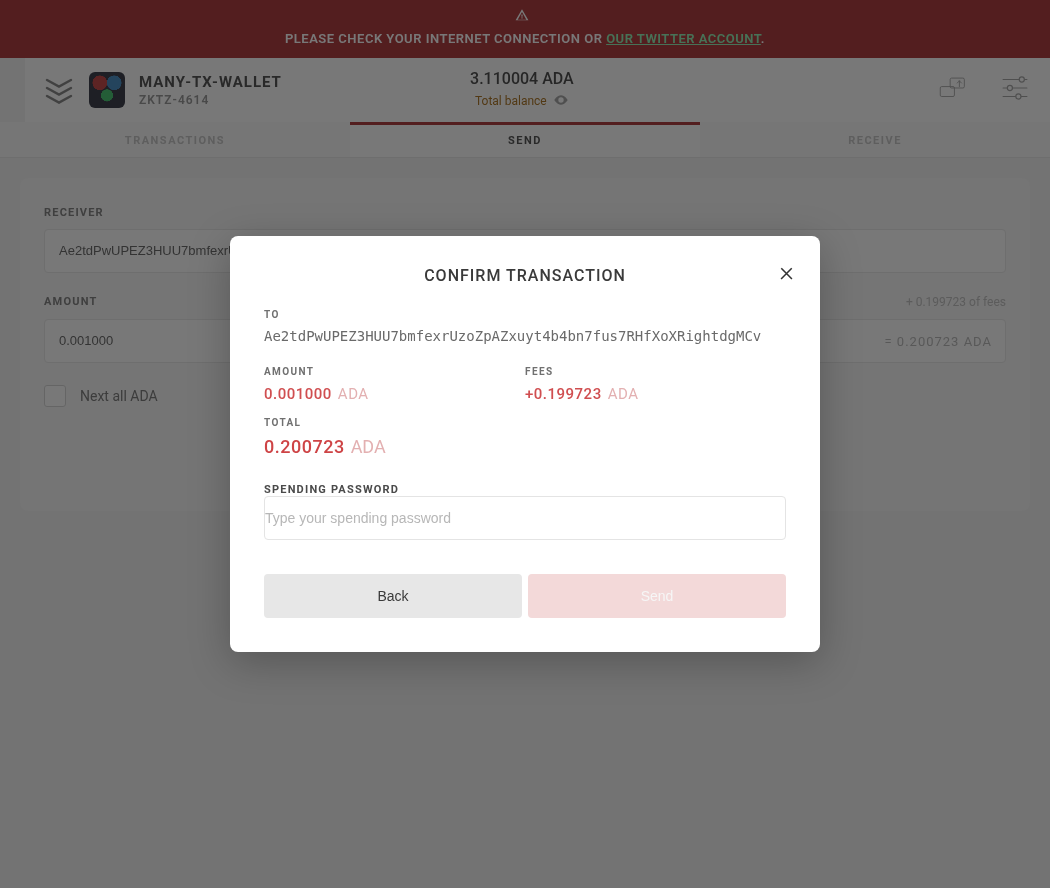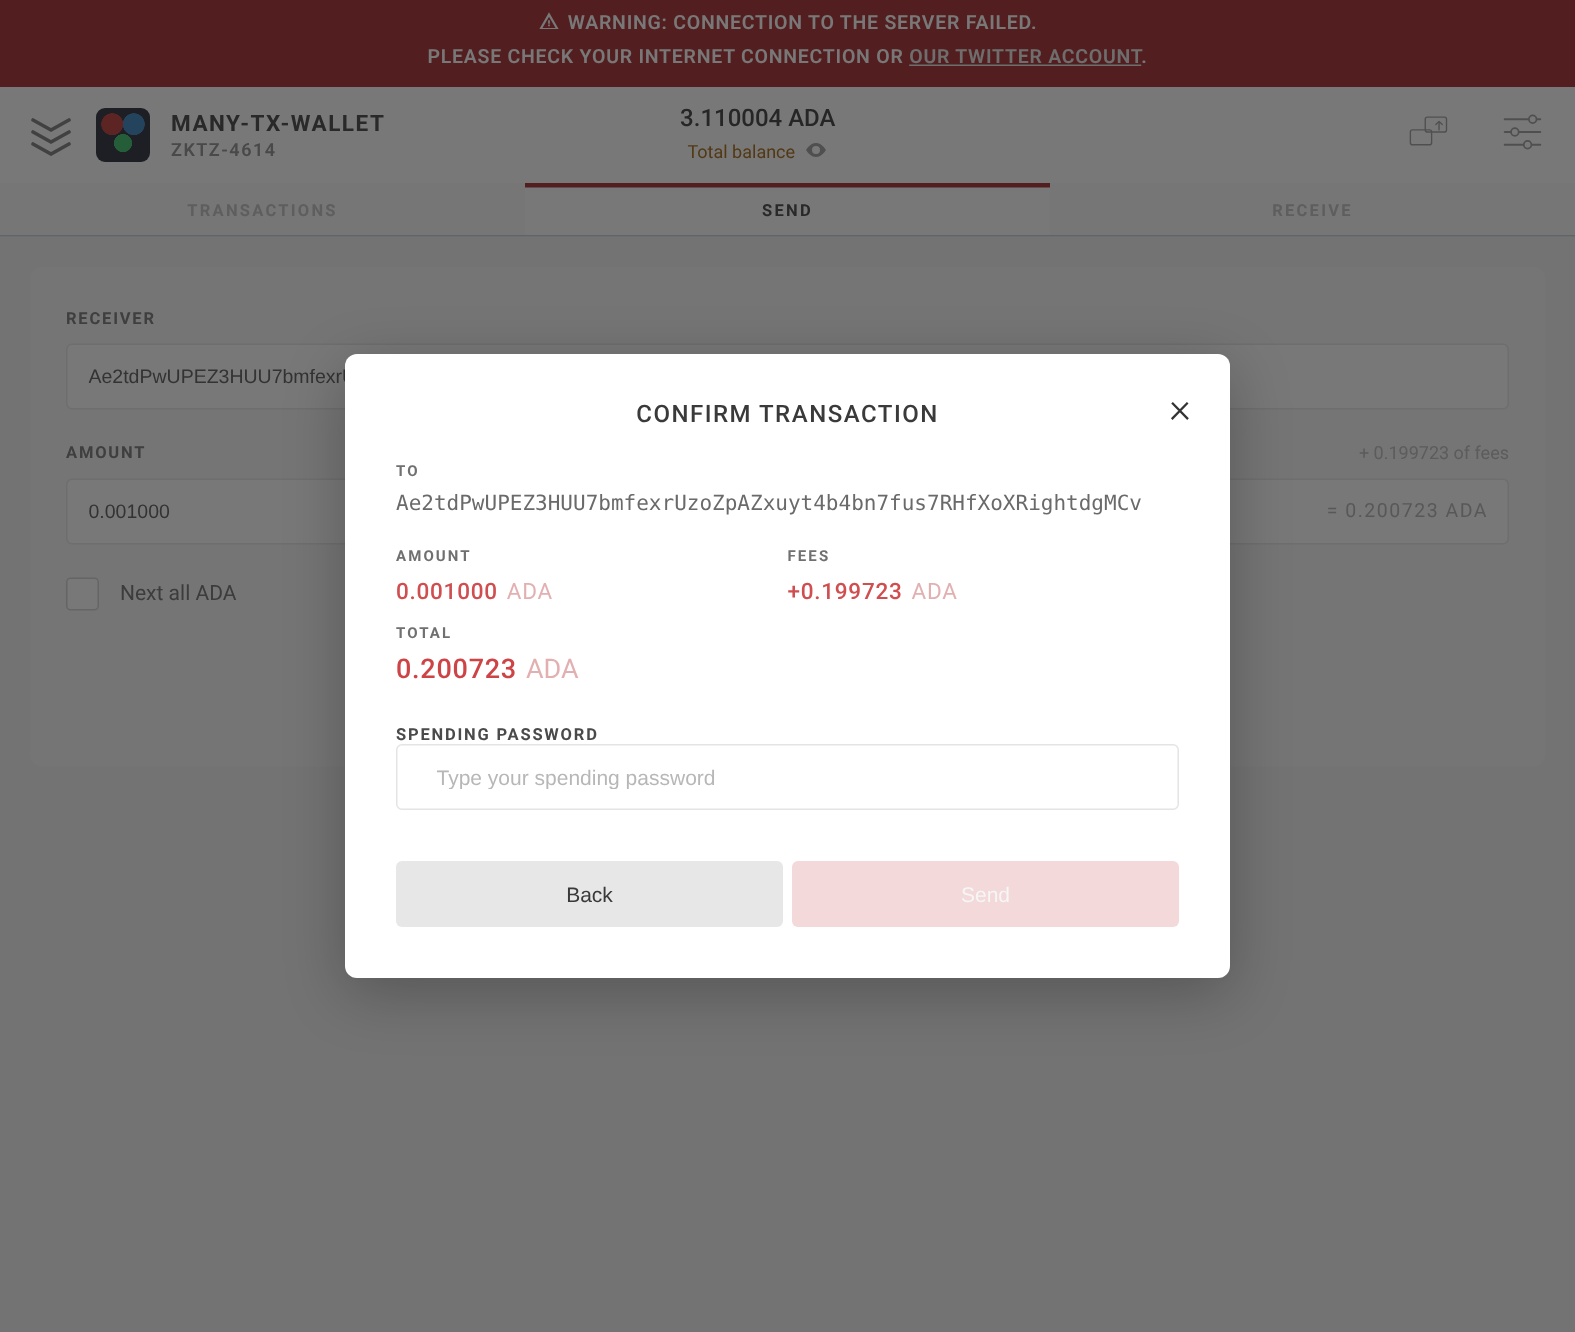--- a/index.html
+++ b/index.html
@@ -11,30 +11,31 @@
     background: #a41e21;
     color: #fff;
     text-align: center;
     padding: 6px 10px 8px;
     font-size: 13px;
     letter-spacing: 0.5px;
     font-weight: 600;
     line-height: 1.6;
   }
   .banner .warn-icon { display:inline-block; margin-right:6px; vertical-align: -2px;}
-  .banner a { color:#e5e5e5; text-decoration: underline; }
+  .banner a { color:#86efac; text-decoration: underline; }
 
   
   .header {
     height: 64px;
     background: #fff;
     display: flex;
     align-items: center;
     padding: 16px 18px;
     gap: 14px;
+    margin-left: 25px;
   }
   .logo-icon { width: 32px; height: 32px; color:#777; }
   .wallet-avatar {
     width: 36px; height: 36px; border-radius: 6px;
     background:
       radial-gradient(circle at 30% 30%, #bb2d2d 20%, transparent 21%),
       radial-gradient(circle at 70% 30%, #2d7dbb 20%, transparent 21%),
       radial-gradient(circle at 50% 65%, #2dbb5d 20%, transparent 21%),
       #1e2230;
   }
@@ -92,37 +93,37 @@
   .m-col { flex:1;}
   .m-col + .m-col { flex:1;}
   .m-amount { font-size:15px; letter-spacing:0.5px; margin-top:2px;}
   .m-amount .n { color:#d04e50; font-weight:500;}
   .m-amount .u { color:#e3b0b1; margin-left:6px;}
   .m-total-row { margin-top:8px; margin-bottom:26px;}
   .m-total { font-size:18px;}
   .m-total .n { color:#ce4446; font-weight:500; letter-spacing:0.5px;}
   .m-total .u { color:#e3b0b1; margin-left:6px;}
   .m-pwd-label { font-size:11px; letter-spacing:1.2px; font-weight:700; color:#4a4a4a; }
-  .m-pwd { width:100%; height:44px; border:1px solid #e4e4e4; border-radius:4px; padding:0 26px; font-size:14px;}
+  .m-pwd { width:100%; height:44px; border:1px solid #e4e4e4; border-radius:4px; padding:0 0; font-size:14px;}
   .m-pwd::placeholder { color:#b7b7b7;}
   .m-actions { display:flex; gap:6px; margin-top:34px;}
   .m-btn { flex:1; height:44px; border:none; border-radius:4px; font-size:14px; cursor:pointer;}
   .m-btn.back { background:#e7e7e7; color:#3a3a3a;}
   .m-btn.send { background:#f3d9d9; color:#f6f6f6;}
 </style>
 </head>
 <body>
 
 <div class="banner">
   <div>
     <span class="warn-icon">
       <svg width="14" height="14" viewBox="0 0 24 24" fill="currentColor">
           <path d="M12 2 1 21h22L12 2zm0 5 7.5 13h-15L12 7zm-1 4v4h2v-4h-2zm0 5v2h2v-2h-2z"></path>
         </svg>
-    </span><span>WARNING: CONNECTION TO THE SERVER FAILED.</span>
+    </span>
   </div>
   <div>
     <span>PLEASE CHECK YOUR INTERNET CONNECTION OR </span><a href="#">OUR TWITTER ACCOUNT</a><span>.</span>
   </div>
 </div>
 
 <div class="header">
   <span>
     <svg class="logo-icon" viewBox="0 0 24 24" fill="none" stroke="currentColor" stroke-width="1.8">
       <path d="M3 6l9 5 9-5M3 12l9 5 9-5M3 18l9 5 9-5" stroke-linecap="round"></path>

